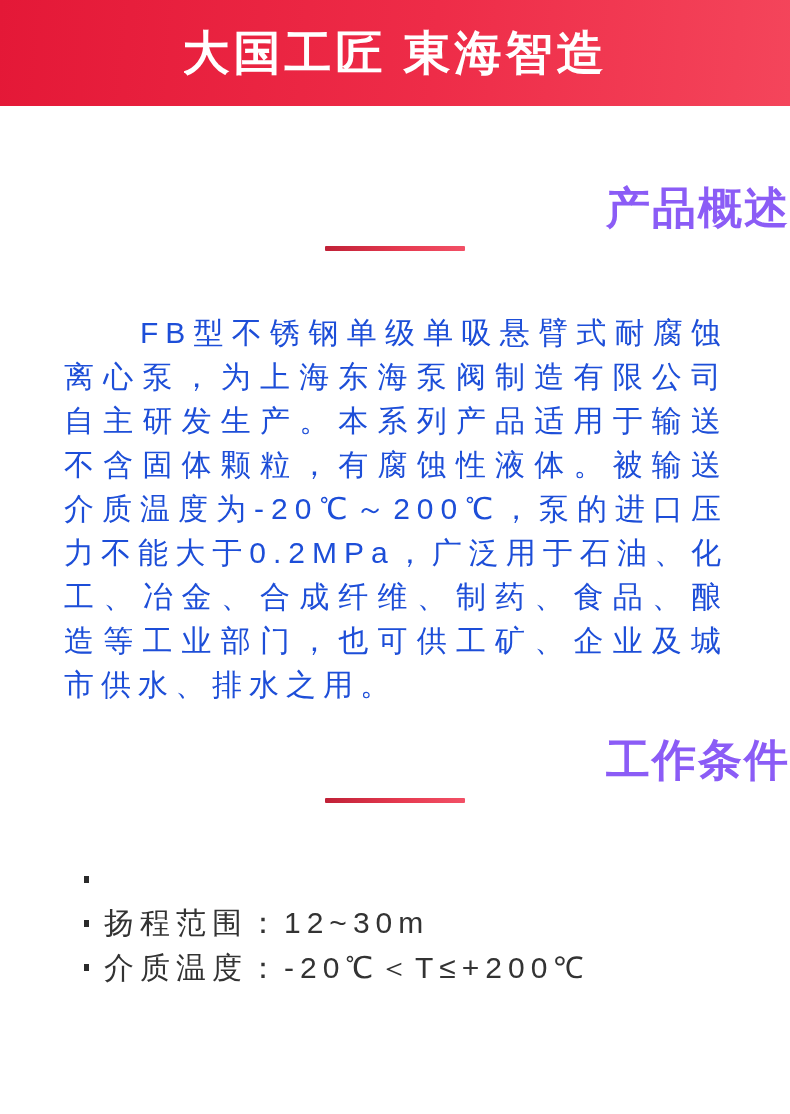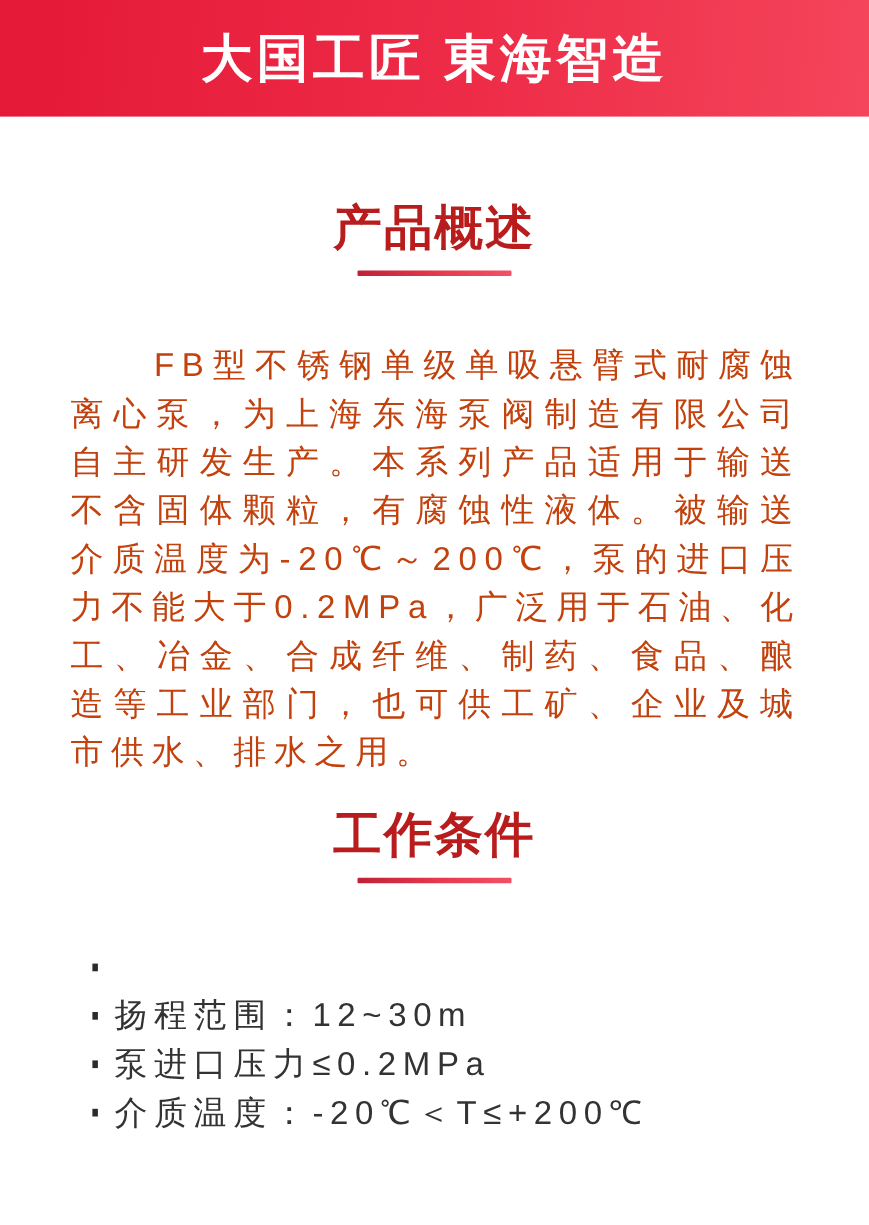--- a/index.html
+++ b/index.html
@@ -28,42 +28,42 @@
     margin: 0;
     color: #ffffff;
     font-size: 47px;
     font-weight: 700;
     letter-spacing: 4px;
     white-space: pre;
   }
   
   .section-title {
     margin: 0;
-    text-align: center;
+    text-align: right;
     font-size: 44px;
     font-weight: 700;
-    color: #b91c1c;
+    color: #8b5cf6;
     letter-spacing: 2px;
     line-height: 50px;
   }
   .section-overview .section-title { margin-top: 77px; }
   .section-conditions .section-title { margin-top: 28px; }
   .title-underline {
     width: 140px;
     height: 5px;
     margin: 13px auto 0 auto;
     background: linear-gradient(to right, #c02137 0%, #e63a50 55%, #f25066 100%);
     border-radius: 1px;
   }
   
   .paragraph {
     margin: 60px 62px 0 64px;
     font-size: 30px;
     line-height: 44px;
-    color: #c2410c;
+    color: #1d4ed8;
     letter-spacing: 7px;
     text-align: justify;
     text-indent: 76px;
     font-weight: 400;
   }
   
   .cond-list {
     list-style: none;
     margin: 54px 40px 0 84px;
     padding: 0;
@@ -107,22 +107,18 @@
     <ul class="cond-list">
       <li class="cond-item">
         <span class="bullet"></span>
       </li>
       <li class="cond-item">
         <span class="bullet"></span>
         <span class="cond-text">扬程范围：12~30m</span>
       </li>
       <li class="cond-item">
         <span class="bullet"></span>
-        <span class="cond-text">泵进口压力≤0.2MPa</span>
-      </li>
-      <li class="cond-item">
-        <span class="bullet"></span>
         <span class="cond-text">介质温度：-20℃＜T≤+200℃</span>
       </li>
     </ul>
   </section>
 
 </div>
 
 </body></html>

